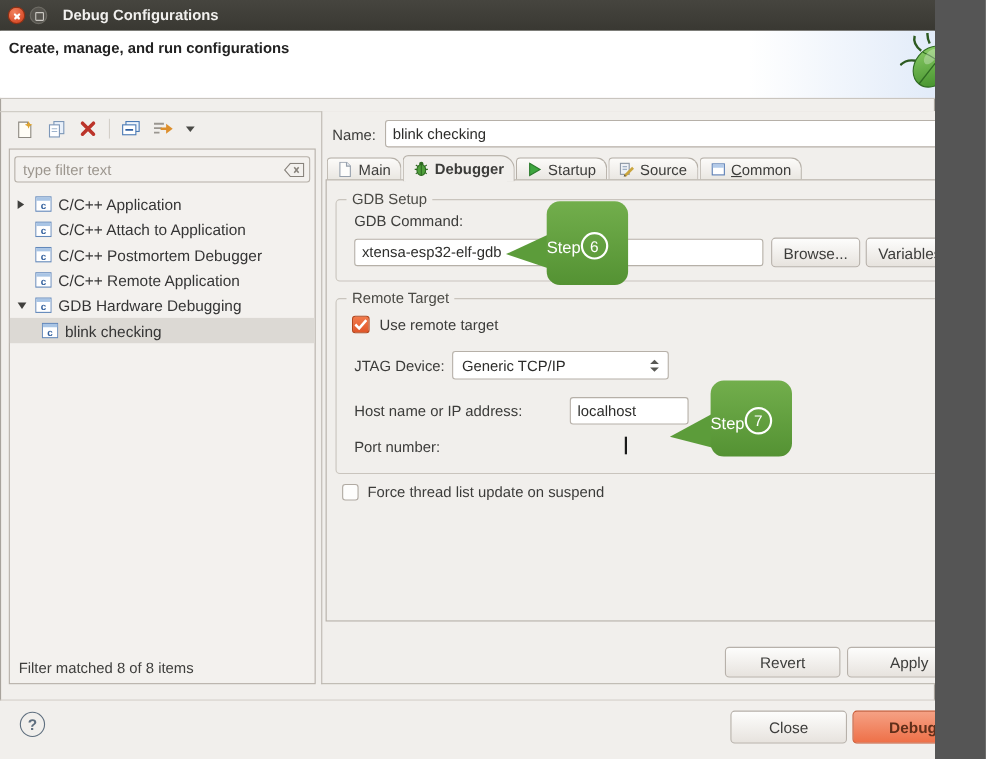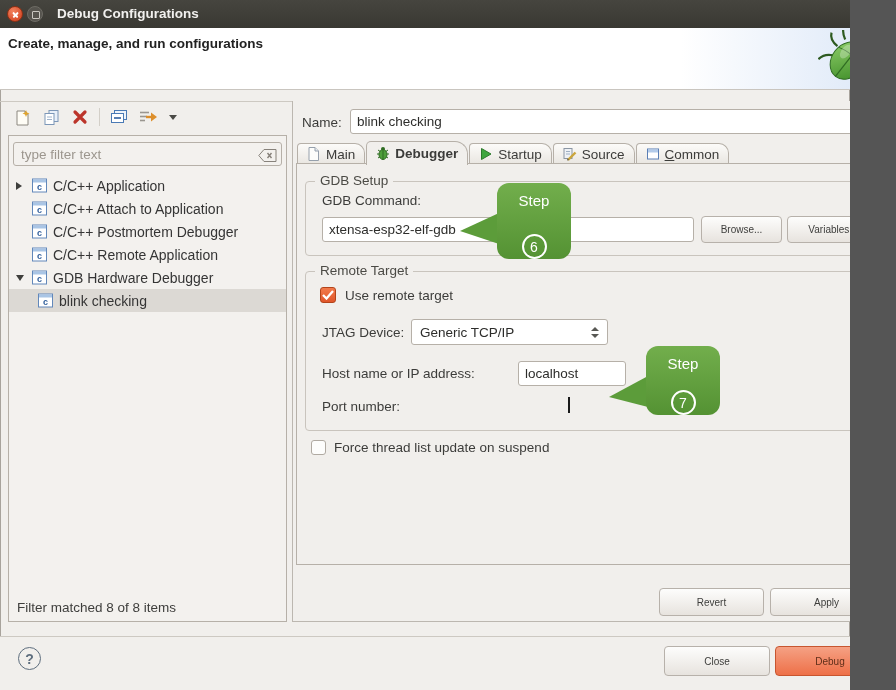--- a/index.html
+++ b/index.html
@@ -82,21 +82,21 @@
              border:1px solid #b6b0a8; background:#f1efec; }
 
   .group { position:absolute; border:1px solid #c9c4bd; border-radius:4px; }
   .group-title { position:absolute; top:-9px; left:9px; background:#f1efec; padding:0 5px;
              font-size:13.5px; color:#4b4a45; }
   .flabel { position:absolute; font-size:13.5px; color:#3c3c3a; white-space:nowrap; }
 
   .g-gdb { left:8px; top:17px; width:573px; height:75px; }
   .g-rem { left:8px; top:107px; width:573px; height:160px; }
 
-  .btn { display:flex; align-items:center; justify-content:center; font-size:10px; color:#3d3d3b;
+  .btn { display:flex; align-items:center; justify-content:center; font-size:14px; color:#3d3d3b;
          background:linear-gradient(#fdfdfc,#e7e3de); border:1px solid #b7b1aa; border-radius:4px;
          font-family:inherit; cursor:default; }
 
   
   .cb { position:absolute; width:16px; height:16px; border-radius:3px; }
   .cb.checked { background:linear-gradient(#f27a4b,#e0562a); border:1px solid #b3441a;
          display:flex; align-items:center; justify-content:center; }
   .cb.unchecked { width:15px; height:15px; background:#fdfdfc; border:1px solid #b0aaa2; }
 
   
@@ -106,36 +106,36 @@
   .spinner { display:flex; flex-direction:column; gap:3px; align-items:center; }
   .sp-up { width:0; height:0; border-left:4px solid transparent; border-right:4px solid transparent;
            border-bottom:4.5px solid #585854; }
   .sp-dn { width:0; height:0; border-left:4px solid transparent; border-right:4px solid transparent;
            border-top:4.5px solid #585854; }
 
   .caret { position:absolute; left:262px; top:125px; width:1.5px; height:16px; background:#1a1a1a; }
 
   
   .callout { position:absolute; background:linear-gradient(#72ae4c,#549233); border-radius:12px;
-             display:flex; flex-direction:column; align-items:center; z-index:9;justify-content:space-between; }
+             display:flex; flex-direction:row; align-items:center; z-index:9; }
   .co-title { color:#fff; font-size:15px; margin-top:9px; }
   .co-circle { width:25px; height:25px; border:2px solid #fff; border-radius:50%; margin-top:5px;
              display:flex; align-items:center; justify-content:center; color:#fff; font-size:14px; }
   .co-tail { position:absolute; z-index:8; }
 
   
   .sep-bottom { position:absolute; left:0; top:636px; width:896px; height:1px; background:#cdc9c2; }
   .footer { position:absolute; left:0; top:637px; width:896px; height:53px; background:#f1efec; }
   .help-btn { position:absolute; left:18px; top:10px; width:23px; height:23px; border:1.8px solid #5e6e7e;
               border-radius:50%; color:#5e6e7e; font-size:14px; font-weight:bold;
               display:flex; align-items:center; justify-content:center; }
   .btn-close { position:absolute; left:664px; top:9px; width:106px; height:30px; }
   .btn-debug { position:absolute; left:775px; top:9px; width:110px; height:30px;
               background:linear-gradient(#f5a184,#ee7048); border:1px solid #c7552f;
-              color:#602f1a; font-weight:normal; }
+              color:#602f1a; font-weight:bold; }
   .btn-revert { position:absolute; left:366px; top:487px; width:105px; height:28px; }
   .btn-apply  { position:absolute; left:477px; top:487px; width:113px; height:28px; }
 </style>
 </head>
 <body>
 
 <div id="app">
 
   <div class="titlebar">
     <span class="wbtn close"></span>
@@ -277,21 +277,21 @@
         <span class="exp">
             <span class="exp-e"></span>
           </span>
         <span class="ticon">
           <svg width="15" height="15" viewBox="0 0 15 15">
               <rect x="0.5" y="1" width="14" height="13" fill="#fff" stroke="#6288ba"></rect>
               <rect x="1" y="1.5" width="13" height="3" fill="#a9c5e5"></rect>
               <text x="7.5" y="12" text-anchor="middle" font-size="9" font-weight="bold" fill="#35629e" font-family="Liberation Sans,sans-serif">c</text>
             </svg>
         </span>
-        <span>GDB Hardware Debugger</span>
+        <span>GDB Hardware Debugging</span>
       </div>
       <div class="trow sel">
         <span class="indent"></span>
         <span class="ticon">
           <svg width="15" height="15" viewBox="0 0 15 15">
               <rect x="0.5" y="1" width="14" height="13" fill="#fff" stroke="#6288ba"></rect>
               <rect x="1" y="1.5" width="13" height="3" fill="#a9c5e5"></rect>
               <text x="7.5" y="12" text-anchor="middle" font-size="9" font-weight="bold" fill="#35629e" font-family="Liberation Sans,sans-serif">c</text>
             </svg>
         </span>

